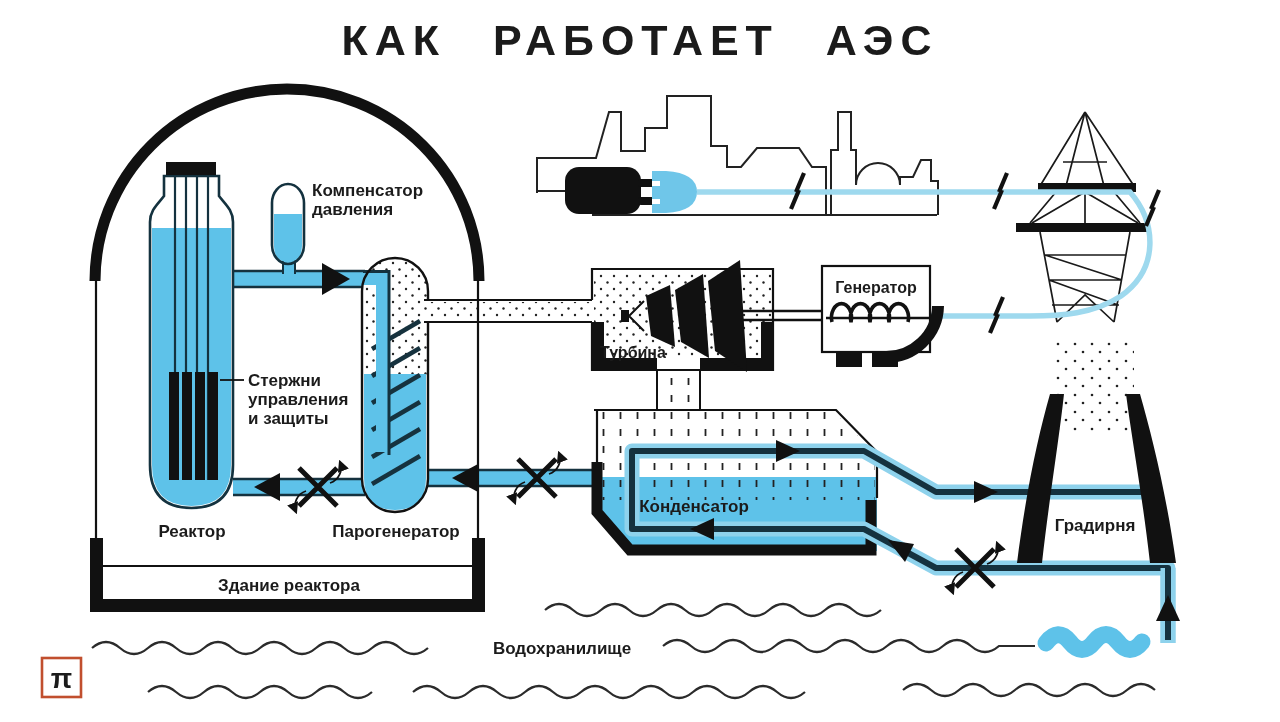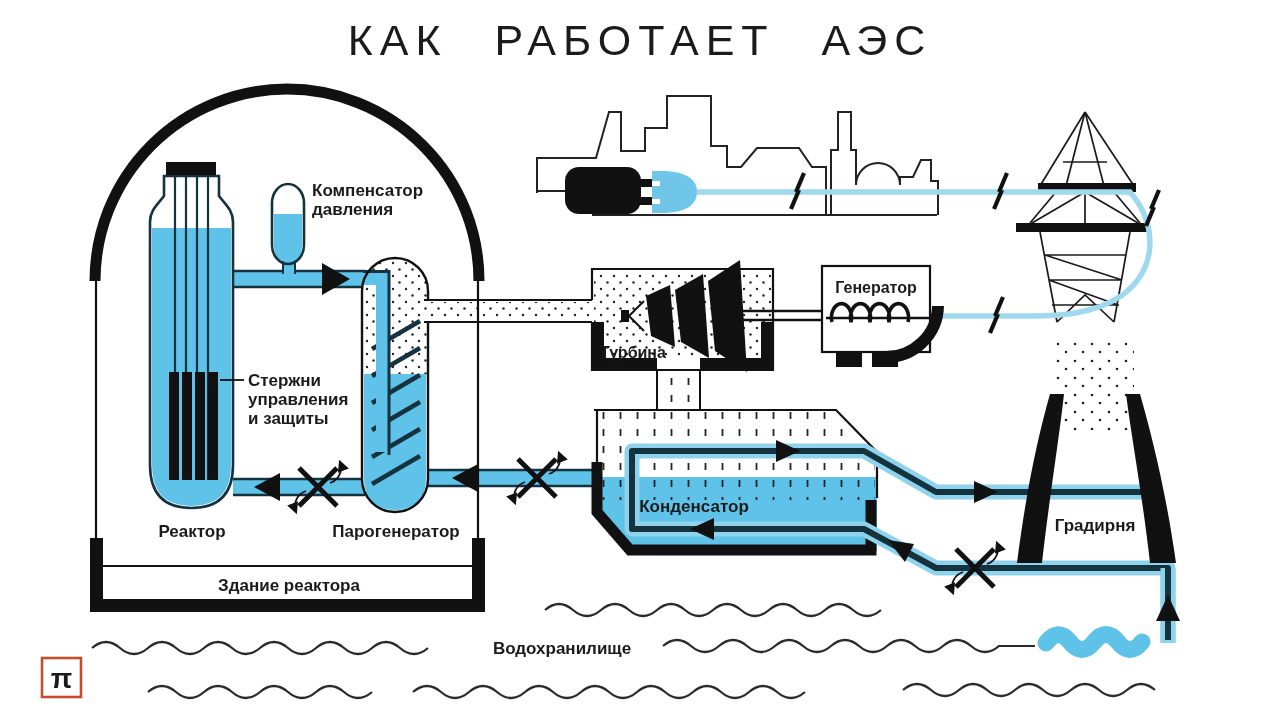--- a/index.html
+++ b/index.html
@@ -1,18 +1,18 @@
 <!DOCTYPE html>
 <html><head>
 <meta charset="utf-8">
 <style>
   html,body{margin:0;padding:0;background:#ffffff;width:1280px;height:722px;overflow:hidden;}
   #stage{position:relative;width:1280px;height:722px;background:#fff;font-family:"Liberation Sans",sans-serif;}
   #title{position:absolute;top:16px;left:0;width:1280px;text-align:center;
-         font-size:43px;color:#1b1b1b;letter-spacing:7px;word-spacing:28px;font-weight:400;}
+         font-size:43px;color:#1b1b1b;letter-spacing:7px;word-spacing:28px;font-weight:700;}
   svg text{font-family:"Liberation Sans",sans-serif;font-weight:bold;fill:#1b1b1b;}
   .lbl{font-size:17px;}
   .lbl16{font-size:16px;}
 </style>
 </head>
 <body>
 
 <div id="stage">
   <div id="title">КАК РАБОТАЕТ АЭС</div>
 

